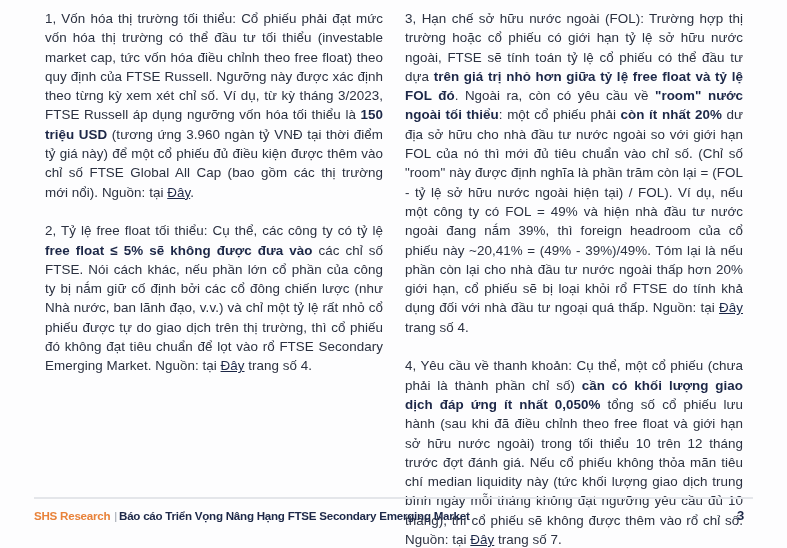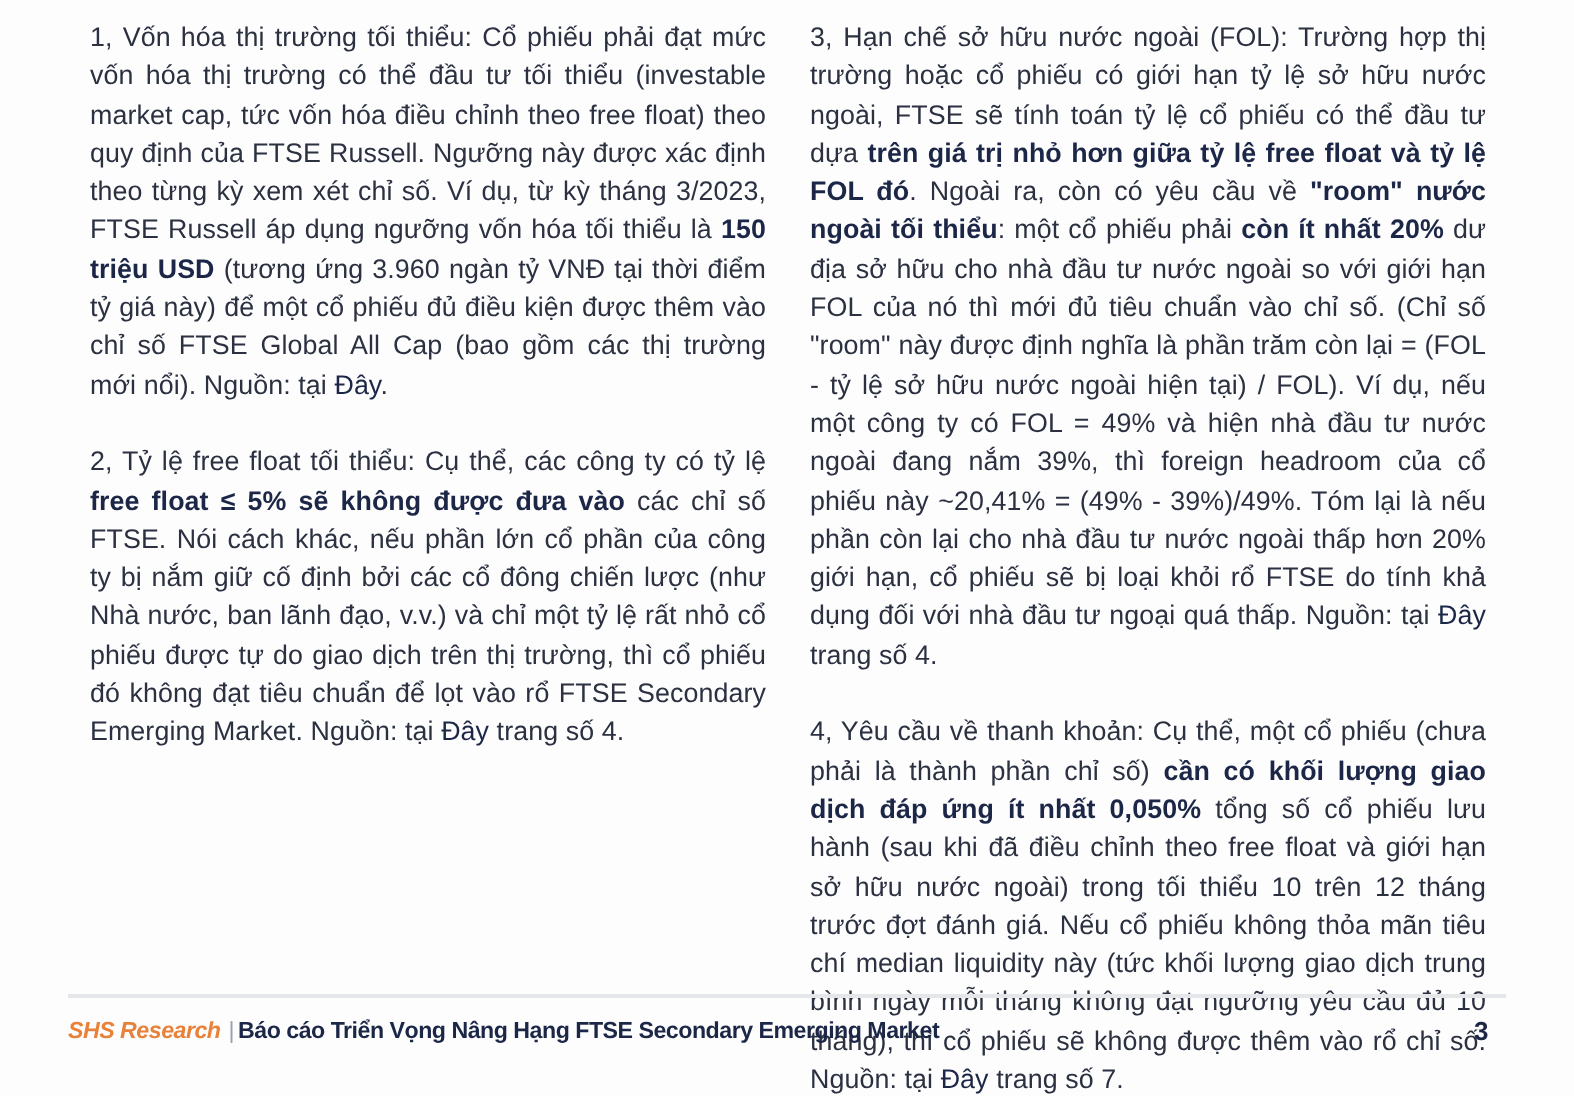--- a/index.html
+++ b/index.html
@@ -14,32 +14,32 @@
   .col {
     position: absolute; top: 9px;
     font-size: 13.4px; line-height: 19.3px;
     text-align: justify;
     letter-spacing: 0.05px;
   }
   .col-left { left: 45px; width: 338px; }
   .col-right { left: 405px; width: 338px; }
   .para { margin: 0 0 19.3px 0; }
   .para b { color: #1c2747; font-weight: bold; }
-  .link { color: #1c2747; cursor: pointer; }
+  .link { text-decoration: underline; color: #1c2747; cursor: pointer; }
   .footer-divider {
     position: absolute; left: 34px; top: 497px; width: 719px; height: 1.5px;
     background: #e4e6ea;
   }
   .footer {
     position: absolute; left: 34px; top: 506px; width: 719px; height: 18px;
     font-family: "Liberation Sans", "DejaVu Sans", sans-serif;
     font-size: 11.6px; font-weight: bold; letter-spacing: -0.25px;
     display: flex; align-items: center;
   }
-  .footer .brand { color: #e8823a; font-style: italic; }
+  .footer .brand { color: #e8823a; }
   .footer .sep { color: #9aa0ab; font-weight: normal; margin: 0 2px 0 4px; }
   .footer .title { color: #1c2747; text-align: center; }
   .footer .pagenum { position: absolute; right: 9px; color: #1c2747; font-size: 13px; }
 </style>
 </head>
 <body>
 
 <div class="page">
   <div class="col col-left">
       <p class="para"><span>1, Vốn hóa thị trường tối thiểu: Cổ phiếu phải đạt mức vốn hóa thị trường có thể đầu tư tối thiểu (investable market cap, tức vốn hóa điều chỉnh theo free float) theo quy định của FTSE Russell. Ngưỡng này được xác định theo từng kỳ xem xét chỉ số. Ví dụ, từ kỳ tháng 3/2023, FTSE Russell áp dụng ngưỡng vốn hóa tối thiểu là </span><b>150 triệu USD</b><span> (tương ứng 3.960 ngàn tỷ VNĐ tại thời điểm tỷ giá này) để một cổ phiếu đủ điều kiện được thêm vào chỉ số FTSE Global All Cap (bao gồm các thị trường mới nổi). Nguồn: tại </span><a class="link">Đây</a><span>.</span></p>

